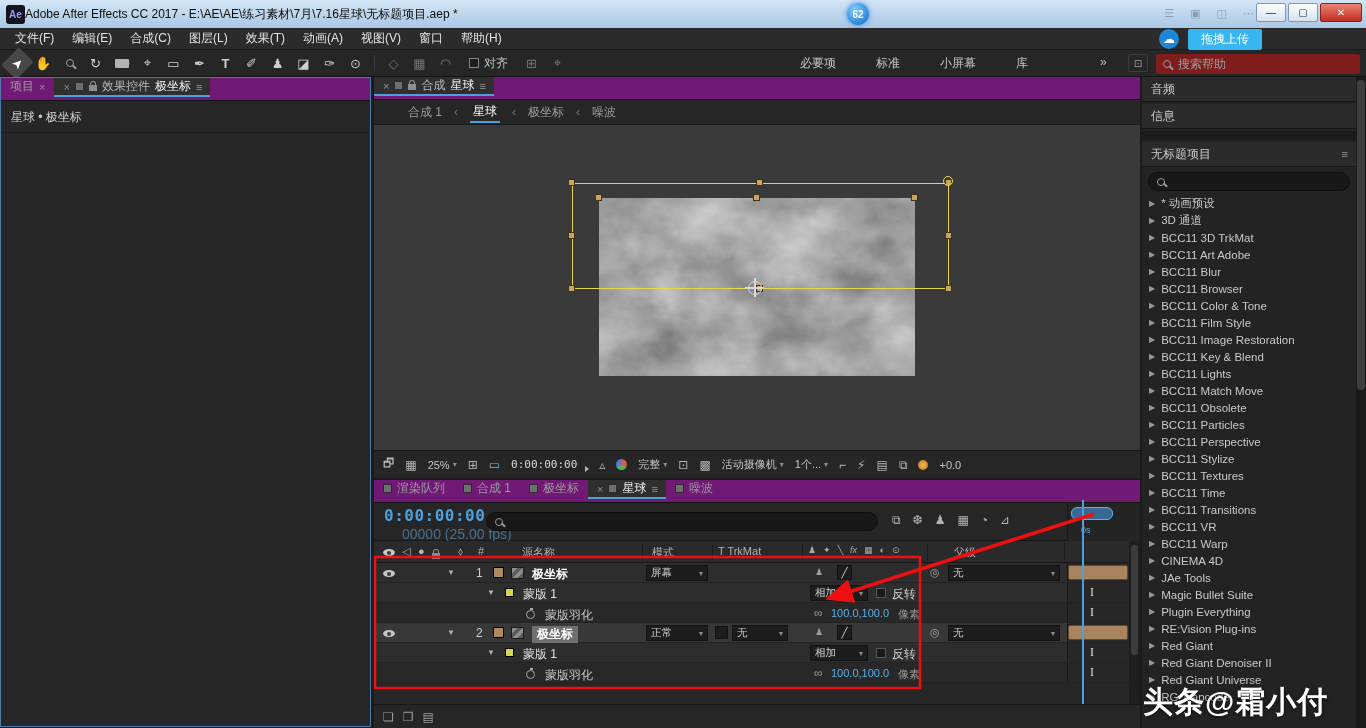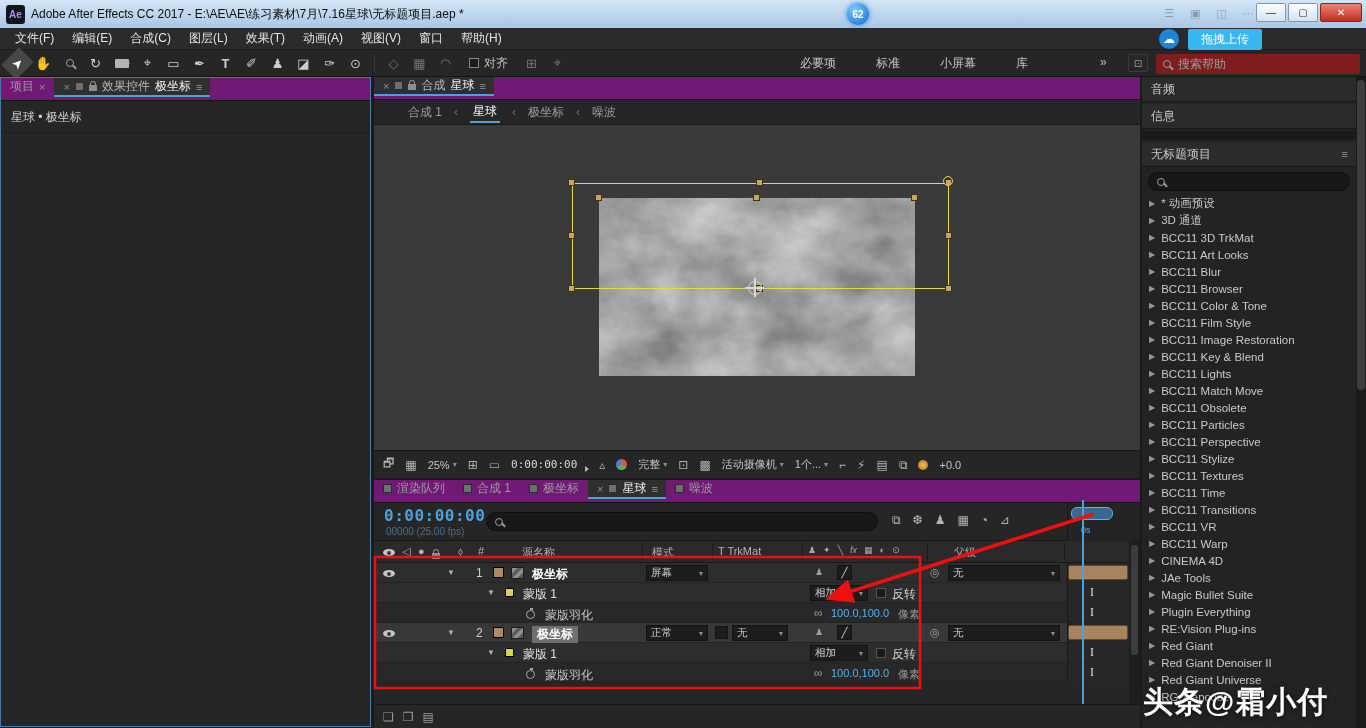--- a/index.html
+++ b/index.html
@@ -3,21 +3,21 @@
 <meta charset="utf-8">
 <style>
   * { box-sizing: border-box; margin:0; padding:0; }
   body { background:#111; font-family:"Liberation Sans","DejaVu Sans",sans-serif; }
   .screen { position:relative; width:1366px; height:728px; background:#1b1b1b; overflow:hidden; font-size:12px; color:#ccc; }
 
   
   .titlebar { position:absolute; left:0; top:0; width:100%; height:28px;
     background:linear-gradient(#d3e5f6,#a9c7e4); display:flex; align-items:center; padding:0 6px; }
   .ae-logo { width:19px; height:19px; background:#14141e; color:#9b9bf5; font-weight:bold; font-size:10px;
-    display:flex; align-items:center; justify-content:center; border-radius:3px; margin-right:6px; }
+    display:flex; align-items:center; justify-content:center; border-radius:3px; }
   .title-text { font-size:12px; color:#0c0c0c; white-space:nowrap; }
   .badge62 { position:absolute; left:847px; top:3px; width:22px; height:22px; border-radius:50%;
     background:radial-gradient(circle at 35% 30%, #7dcbff, #1169c9); color:#fff; font-size:10px; font-weight:bold;
     display:flex; align-items:center; justify-content:center; box-shadow:0 0 5px rgba(40,130,230,.9); }
   .tray { position:absolute; right:112px; top:7px; display:flex; gap:16px; opacity:.35; color:#23364a; font-size:11px; }
   .winbtns { position:absolute; right:4px; top:3px; display:flex; gap:2px; }
   .winbtn { width:30px; height:19px; border:1px solid #7e99b5; background:linear-gradient(#fdfefe,#d4e3f1);
     border-radius:2px; display:flex; align-items:center; justify-content:center; font-size:10px; color:#2a2a2a; }
   .winbtn.close { background:linear-gradient(#ec8374,#bf3021); border-color:#84251a; color:#fff; width:42px; }
 
@@ -97,21 +97,21 @@
   .chan-ic { width:11px; height:11px; border-radius:50%;
     background:conic-gradient(#d65a4a 0 33%, #5ab05a 33% 66%, #5a78d6 66% 100%); }
   .vtc { font-family:"DejaVu Sans Mono",monospace; color:#dcdcdc; }
   .exp-ic { width:10px; height:10px; border-radius:50%; background:radial-gradient(#f4c24a,#b06a28); }
 
   
   .timeline { position:absolute; left:374px; top:480px; width:766px; height:248px; background:#262626; }
   .tl-controls { position:relative; height:38px; border-bottom:1px solid #171717; }
   .big-tc { position:absolute; left:10px; top:3px; font-size:16px; font-weight:bold; color:#4aa3e0;
     font-family:"DejaVu Sans Mono",monospace; letter-spacing:.5px; }
-  .fps { position:absolute; left:12px; top:23px; font-size:10px; color:#49708e; }
+  .fps { position:absolute; left:28px; top:23px; font-size:14px; color:#49708e; }
   .tl-search { position:absolute; left:112px; top:9px; width:392px; height:19px; background:#181818;
     border:1px solid #0f0f0f; border-radius:10px; display:flex; align-items:center; padding:0 8px; }
   .tl-icons { position:absolute; left:518px; top:10px; display:flex; gap:12px; color:#b3b3b3; font-size:12px; }
   .ruler { position:absolute; left:693px; top:0; width:73px; height:38px; background:#242424; border-left:1px solid #171717; }
   .nav-pill { position:absolute; left:3px; top:4px; width:42px; height:13px; background:rgba(62,128,185,.75);
     border:1px solid #63aede; border-radius:6px; }
   .ruler-label { position:absolute; left:13px; top:22px; font-size:9px; color:#5aa7dd; }
   .cti { position:absolute; left:708px; top:20px; width:1.5px; height:204px; background:#4f9fd8; z-index:5; }
 
   .tl-header { position:relative; height:22px; background:#2a2a2a; border-bottom:1px solid #181818;
@@ -590,21 +590,21 @@
           <span>3D 通道</span>
         </div>
 
         <div class="fx-item">
           <span class="tri">▶</span>
           <span>BCC11 3D TrkMat</span>
         </div>
 
         <div class="fx-item">
           <span class="tri">▶</span>
-          <span>BCC11 Art Looks</span>
+          <span>BCC11 Art Adobe</span>
         </div>
 
         <div class="fx-item">
           <span class="tri">▶</span>
           <span>BCC11 Blur</span>
         </div>
 
         <div class="fx-item">
           <span class="tri">▶</span>
           <span>BCC11 Browser</span>

